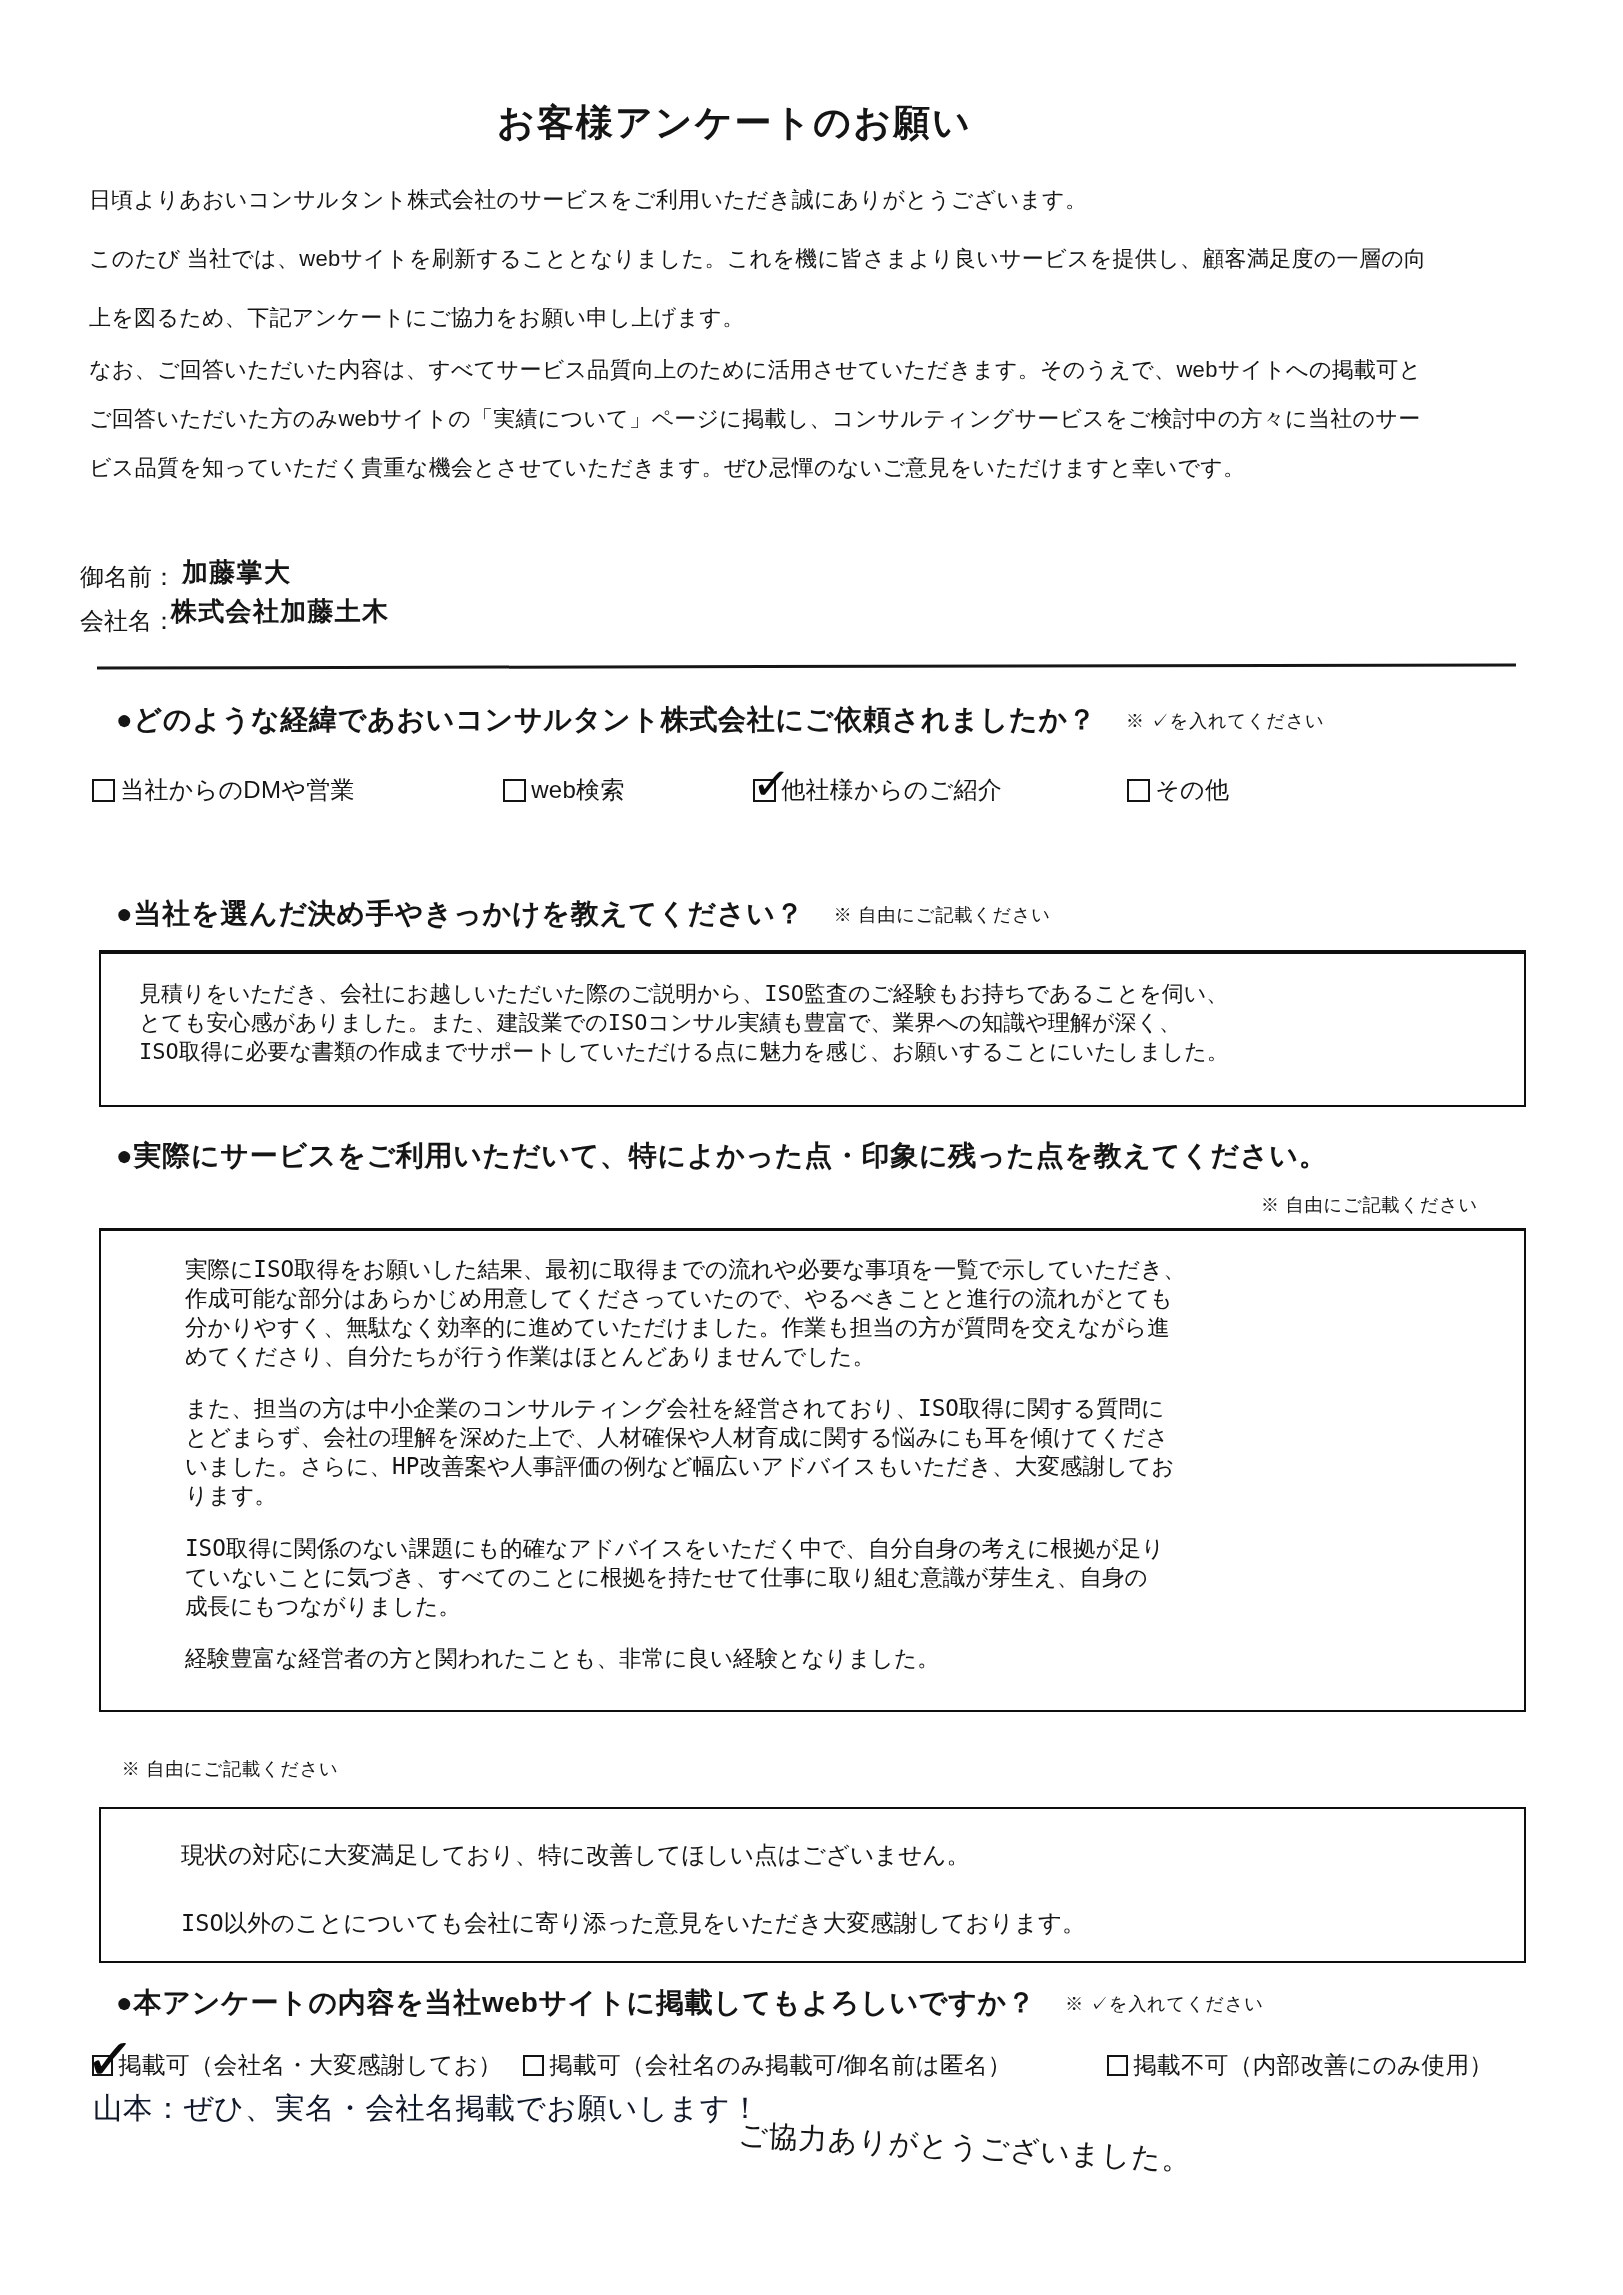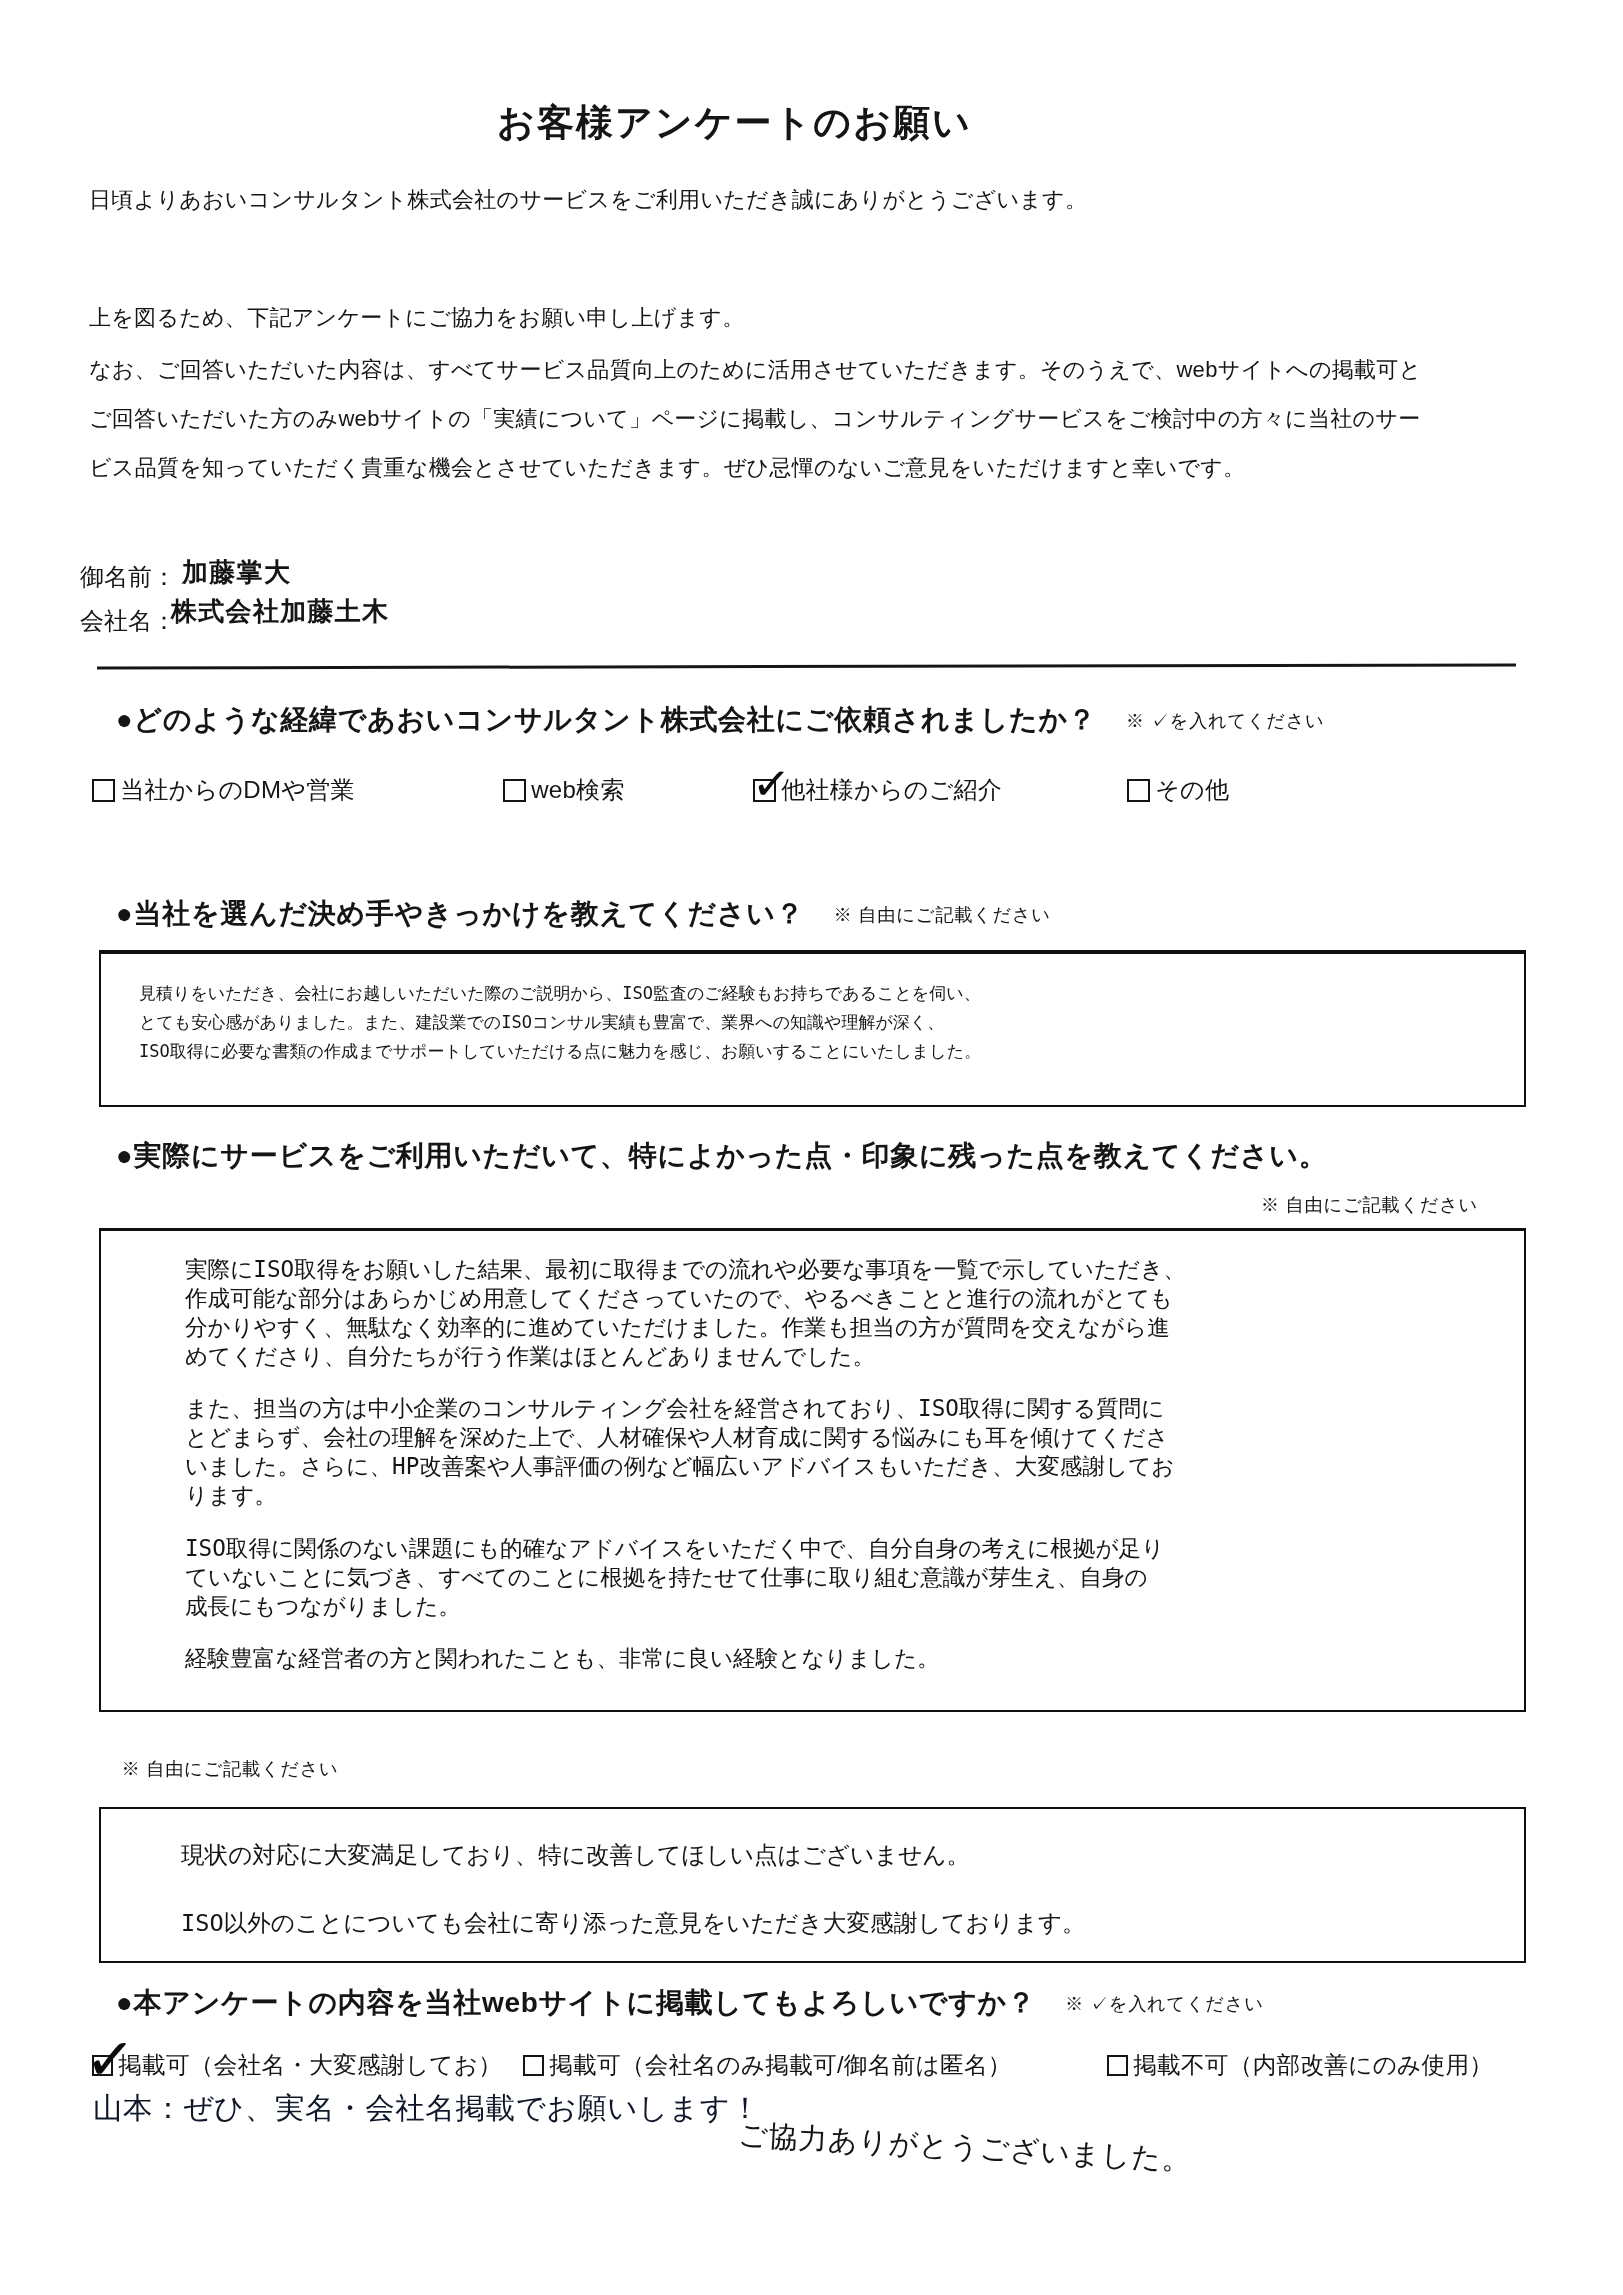--- a/index.html
+++ b/index.html
@@ -50,41 +50,42 @@
   .q5o0{top:2049px;left:92px}.q5o1{top:2049px;left:523px}.q5o2{top:2049px;left:1107px}
   .q5-check{font-size:60px;top:-27.5px;left:-9.2px;transform:rotate(3deg);}
   
   .abox{
     position:absolute;left:99px;width:1427px;box-sizing:border-box;
     border:2.6px solid #0e0e0e;background:#fff;
     font-family:"DejaVu Sans Mono","Liberation Mono",monospace;
   }
   .abox p{margin:0;white-space:pre-line;}
   .box-q2{top:950px;height:157px;border-top-width:4.6px;padding:25px 19.6px 13px 38px;
-    font-size:17px;line-height:29px;}
+    font-size:22px;line-height:29px;}
   .box-q3{top:1228px;min-height:440px;border-top-width:3.9px;padding:23.6px 26px 13px 84px;
     font-size:22.6px;line-height:29px;}
   .box-q3 p{margin-bottom:23.6px;}
   .box-q4{top:1807px;height:156px;padding:30px 19.6px 13px 80px;
     font-size:23.6px;line-height:33px;}
   .box-q4 p{margin-bottom:35px;}
   
   .hand-note{position:absolute;top:2089px;left:93px;font-size:29.4px;font-weight:500;
     letter-spacing:0.7px;white-space:nowrap;}
   .closing{position:absolute;top:2128px;left:738px;font-size:29px;letter-spacing:0.7px;
     transform:rotate(3.2deg);white-space:nowrap;}
 </style>
 </head>
 <body>
 
 <div id="page">
 
   <div class="title">お客様アンケートのお願い</div>
 
   <div class="intro-line il0">日頃よりあおいコンサルタント株式会社のサービスをご利用いただき誠にありがとうございます。</div>
+  <div class="intro-line il1">このたび 当社では、webサイトを刷新することとなりました。これを機に皆さまより良いサービスを提供し、顧客満足度の一層の向</div>
   <div class="intro-line il2">上を図るため、下記アンケートにご協力をお願い申し上げます。</div>
   <div class="intro-line il3">なお、ご回答いただいた内容は、すべてサービス品質向上のために活用させていただきます。そのうえで、webサイトへの掲載可と</div>
   <div class="intro-line il4">ご回答いただいた方のみwebサイトの「実績について」ページに掲載し、コンサルティングサービスをご検討中の方々に当社のサー</div>
   <div class="intro-line il5">ビス品質を知っていただく貴重な機会とさせていただきます。ぜひ忌憚のないご意見をいただけますと幸いです。</div>
 
   <div class="fld-label name-label">御名前：</div>
   <div class="fld-value name-value">加藤掌大</div>
   <div class="fld-label company-label">会社名：</div>
   <div class="fld-value company-value">株式会社加藤土木</div>
 

